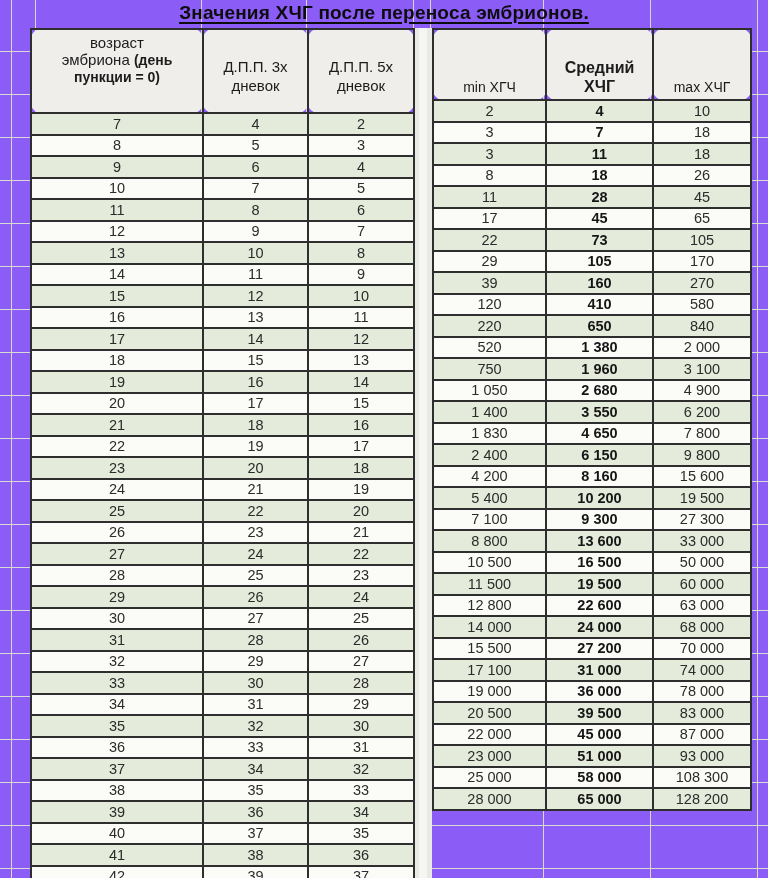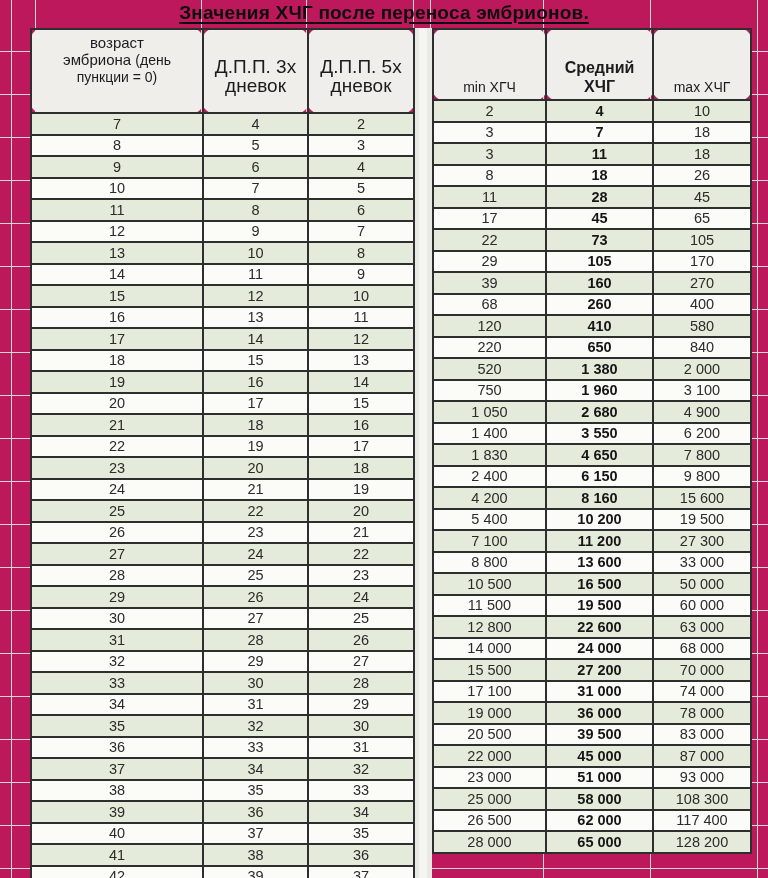--- a/index.html
+++ b/index.html
@@ -1,18 +1,18 @@
 <!DOCTYPE html>
 <html><head>
 <meta charset="utf-8">
 <style>
   html,body{margin:0;padding:0;background:#e9e9e5;}
   .page{
     position:relative;width:768px;height:878px;overflow:hidden;
-    background:#be185d;font-family:"Liberation Sans",sans-serif;
+    background:#8b5cf6;font-family:"Liberation Sans",sans-serif;
   }
   
   .page::before{
     content:"";position:absolute;inset:0;
     background-image:
       linear-gradient(#d9d9d4,#d9d9d4),
       linear-gradient(#d9d9d4,#d9d9d4),
       linear-gradient(#d9d9d4,#d9d9d4),
       linear-gradient(#d9d9d4,#d9d9d4),
       linear-gradient(#d9d9d4,#d9d9d4),
@@ -36,22 +36,22 @@
   }
   .tables{position:absolute;left:30px;top:28px;display:flex;align-items:flex-start;}
   table{border-collapse:collapse;table-layout:fixed;}
   th,td{border:2px solid #2e2e2e;overflow:hidden;white-space:nowrap;}
   th{
     background:#efeeeb;color:#1c1c1c;font-weight:normal;
     height:63px;padding:2px 1px;text-align:center;
   }
   thead th{vertical-align:bottom;border-radius:10px;}
   th.age{vertical-align:top;font-size:15px;line-height:17px;padding-top:4px;}
-  th.age .b{font-weight:normal;font-size:14px;}
-  th.dpp{font-size:19px;line-height:19px;padding-bottom:17px;white-space:normal;}
+  th.age .b{font-weight:bold;font-size:14px;}
+  th.dpp{font-size:15px;line-height:19px;padding-bottom:17px;white-space:normal;}
   th.minmax{font-size:14px;padding-bottom:4px;}
   th.avg{font-weight:bold;font-size:16px;line-height:19px;padding-bottom:3px;white-space:normal;margin-top:12px;}
   tbody tr{height:21.5px;}
   td{
     padding:0;text-align:center;font-size:14.5px;color:#2b2b2b;line-height:1;
   }
   tbody tr:nth-of-type(odd) td{background:#e4ebda;}
   tbody tr:nth-of-type(even) td{background:#fbfbf7;}
   td.bold{font-weight:bold;color:#161616;}
   .gap{
@@ -374,25 +374,20 @@
             <td class="bold">105</td>
             <td>170</td>
           </tr>
 
           <tr>
             <td>39</td>
             <td class="bold">160</td>
             <td>270</td>
           </tr>
 
-          <tr>
-            <td>68</td>
-            <td class="bold">260</td>
-            <td>400</td>
-          </tr>
 
           <tr>
             <td>120</td>
             <td class="bold">410</td>
             <td>580</td>
           </tr>
 
           <tr>
             <td>220</td>
             <td class="bold">650</td>
@@ -443,21 +438,21 @@
           </tr>
 
           <tr>
             <td>5 400</td>
             <td class="bold">10 200</td>
             <td>19 500</td>
           </tr>
 
           <tr>
             <td>7 100</td>
-            <td class="bold">11 200</td>
+            <td class="bold">9 300</td>
             <td>27 300</td>
           </tr>
 
           <tr>
             <td>8 800</td>
             <td class="bold">13 600</td>
             <td>33 000</td>
           </tr>
 
           <tr>
@@ -519,25 +514,20 @@
             <td class="bold">51 000</td>
             <td>93 000</td>
           </tr>
 
           <tr>
             <td>25 000</td>
             <td class="bold">58 000</td>
             <td>108 300</td>
           </tr>
 
-          <tr>
-            <td>26 500</td>
-            <td class="bold">62 000</td>
-            <td>117 400</td>
-          </tr>
 
           <tr>
             <td>28 000</td>
             <td class="bold">65 000</td>
             <td>128 200</td>
           </tr>
         </tbody>
     </table>
 
   </div>

